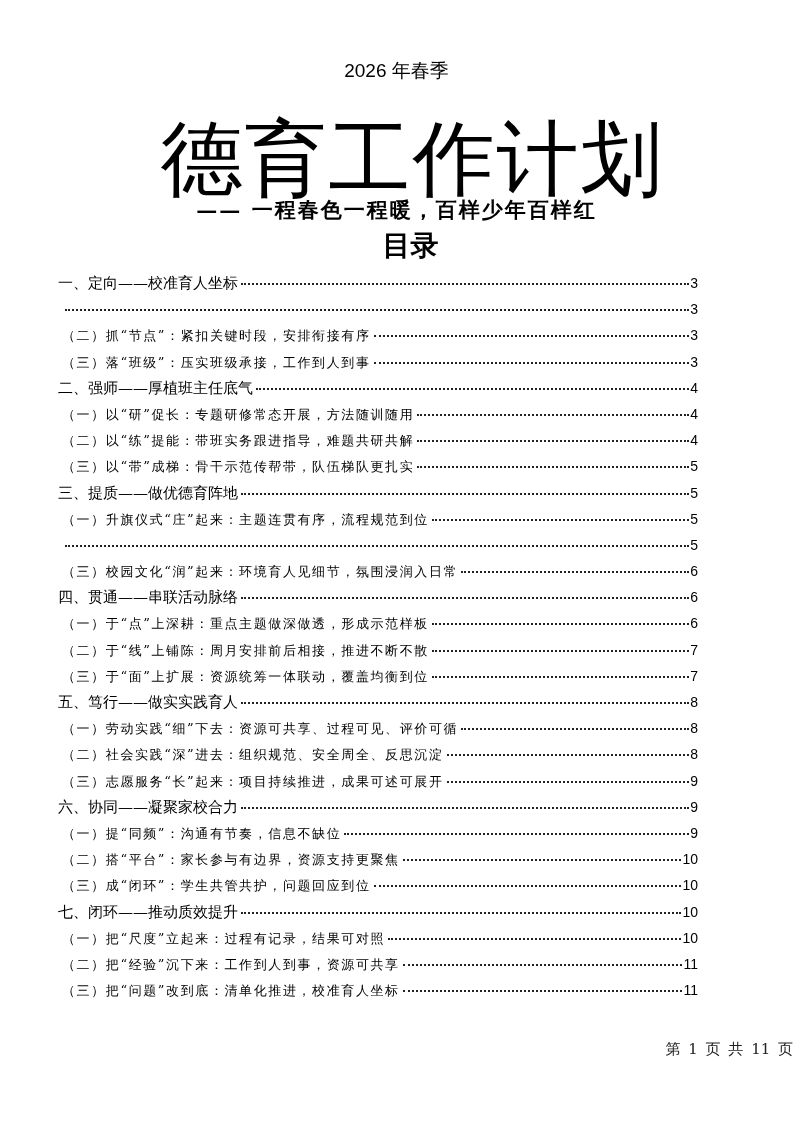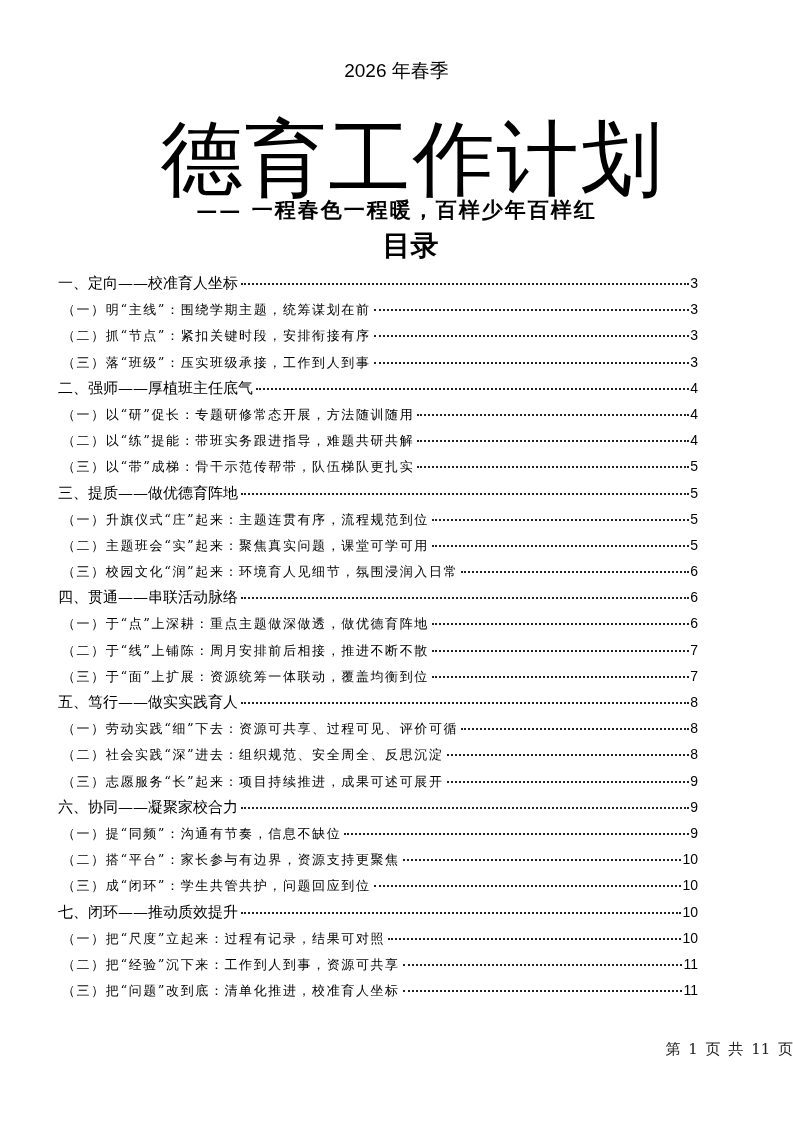--- a/index.html
+++ b/index.html
@@ -125,21 +125,20 @@
   <div class="subtitle">—— 一程春色一程暖，百样少年百样红</div>
   <div class="toc-heading">目录</div>
 
   <div class="toc" id="toc">
       <div class="toc-row level-1">
         <span class="toc-label">一、定向——校准育人坐标</span>
         <span class="toc-leader"></span>
         <span class="toc-page">3</span>
       </div>
       <div class="toc-row level-2">
-        <span class="toc-label">（一）明“主线”：围绕学期主题，统筹谋划在前</span>
         <span class="toc-leader"></span>
         <span class="toc-page">3</span>
       </div>
       <div class="toc-row level-2">
         <span class="toc-label">（二）抓“节点”：紧扣关键时段，安排衔接有序</span>
         <span class="toc-leader"></span>
         <span class="toc-page">3</span>
       </div>
       <div class="toc-row level-2">
         <span class="toc-label">（三）落“班级”：压实班级承接，工作到人到事</span>
@@ -170,36 +169,35 @@
         <span class="toc-label">三、提质——做优德育阵地</span>
         <span class="toc-leader"></span>
         <span class="toc-page">5</span>
       </div>
       <div class="toc-row level-2">
         <span class="toc-label">（一）升旗仪式“庄”起来：主题连贯有序，流程规范到位</span>
         <span class="toc-leader"></span>
         <span class="toc-page">5</span>
       </div>
       <div class="toc-row level-2">
-        <span class="toc-label">（二）主题班会“实”起来：聚焦真实问题，课堂可学可用</span>
         <span class="toc-leader"></span>
         <span class="toc-page">5</span>
       </div>
       <div class="toc-row level-2">
         <span class="toc-label">（三）校园文化“润”起来：环境育人见细节，氛围浸润入日常</span>
         <span class="toc-leader"></span>
         <span class="toc-page">6</span>
       </div>
       <div class="toc-row level-1">
         <span class="toc-label">四、贯通——串联活动脉络</span>
         <span class="toc-leader"></span>
         <span class="toc-page">6</span>
       </div>
       <div class="toc-row level-2">
-        <span class="toc-label">（一）于“点”上深耕：重点主题做深做透，做优德育阵地</span>
+        <span class="toc-label">（一）于“点”上深耕：重点主题做深做透，形成示范样板</span>
         <span class="toc-leader"></span>
         <span class="toc-page">6</span>
       </div>
       <div class="toc-row level-2">
         <span class="toc-label">（二）于“线”上铺陈：周月安排前后相接，推进不断不散</span>
         <span class="toc-leader"></span>
         <span class="toc-page">7</span>
       </div>
       <div class="toc-row level-2">
         <span class="toc-label">（三）于“面”上扩展：资源统筹一体联动，覆盖均衡到位</span>

